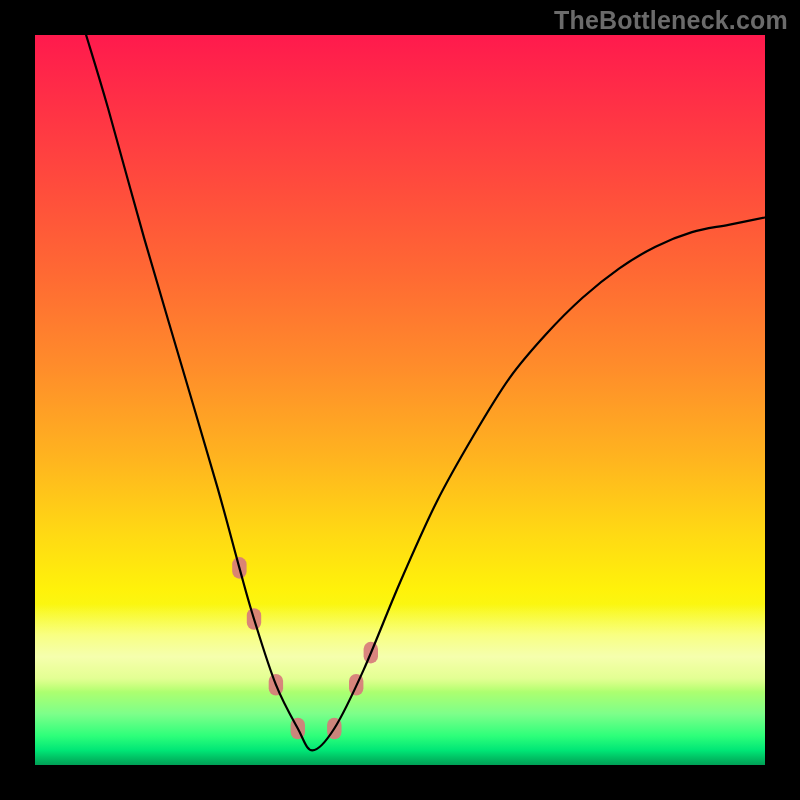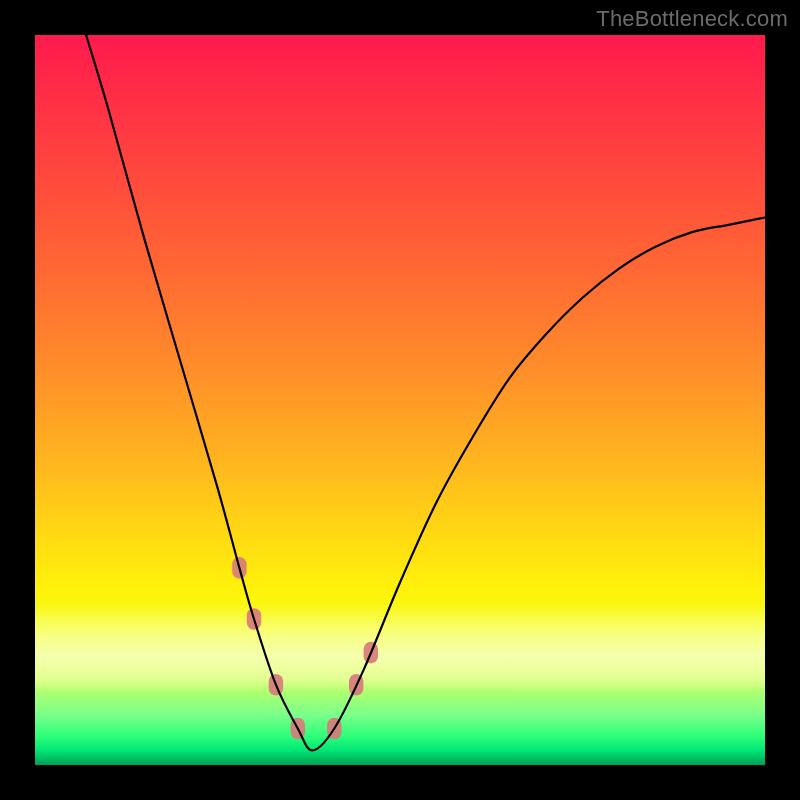--- a/index.html
+++ b/index.html
@@ -17,22 +17,22 @@
     left: 0;
     width: 800px;
     height: 800px;
     background: #000;
   }
   .watermark {
     position: absolute;
     top: 6px;
     right: 12px;
     color: #6b6b6b;
-    font-size: 22px;
-    font-weight: 400;
+    font-size: 25px;
+    font-weight: 700;
     letter-spacing: 0.2px;
     z-index: 40;
     user-select: none;
   }
   .plot {
     position: absolute;
     left: 35px;
     top: 35px;
     width: 730px;
     height: 730px;

